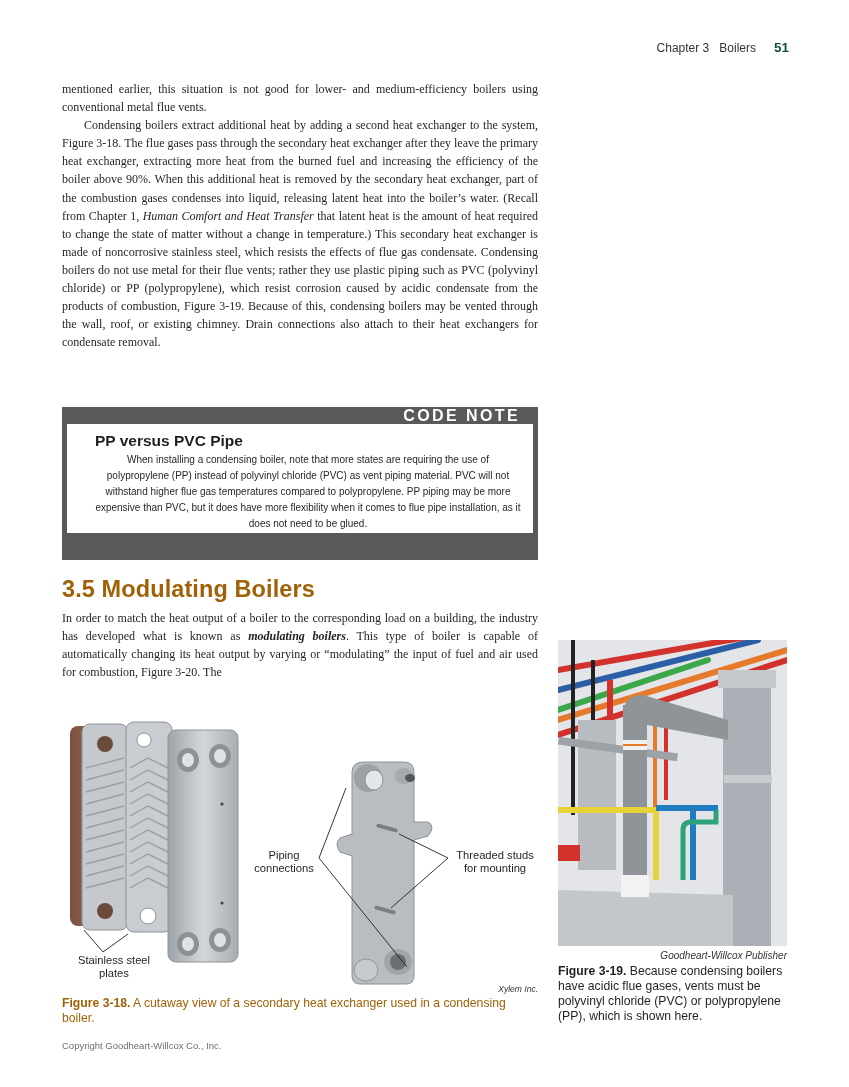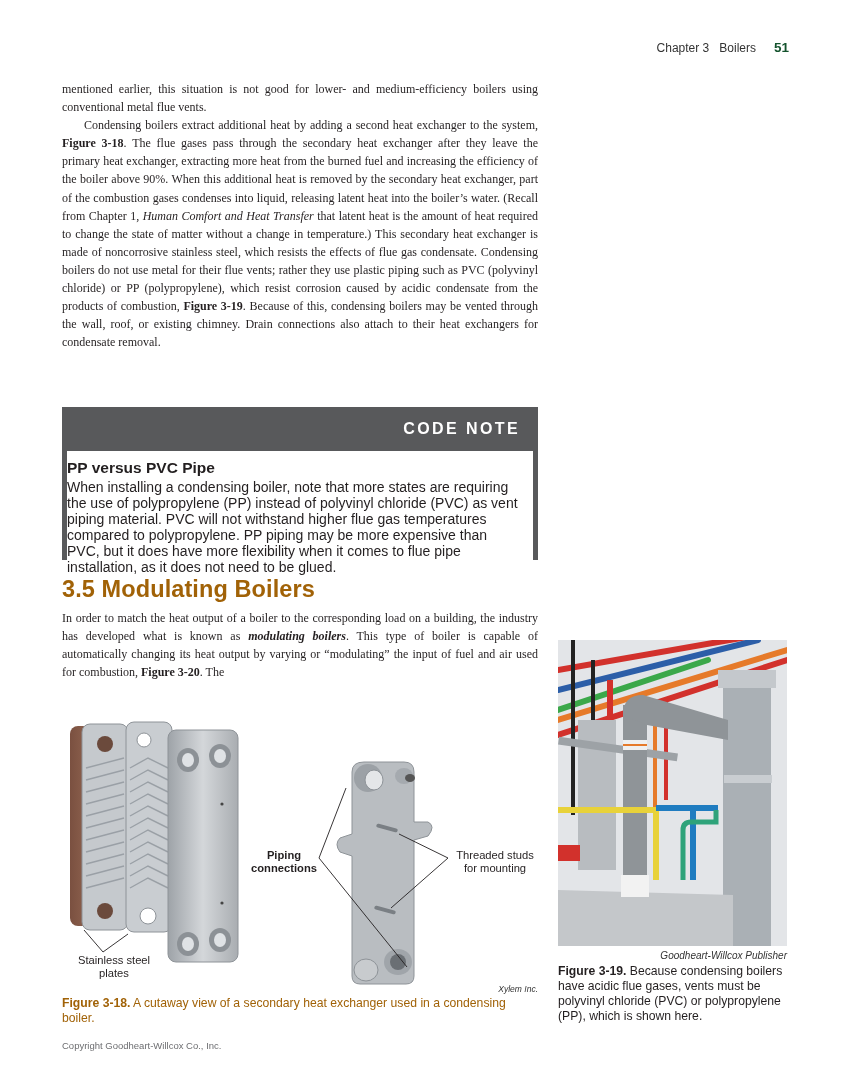--- a/index.html
+++ b/index.html
@@ -5,44 +5,44 @@
   * { box-sizing: border-box; margin: 0; padding: 0; }
   html, body { width: 849px; height: 1087px; background: #ffffff; overflow: hidden; }
   body { position: relative; font-family: "Liberation Serif", "DejaVu Serif", serif; color: #231f20; }
 
   .running-head { position: absolute; top: 40px; right: 60px; font-family: "Liberation Sans", sans-serif; font-size: 12px; color: #333; display: flex; align-items: flex-end; gap: 10px; }
   .running-head .pg { font-weight: bold; font-size: 13.5px; color: #14532d; margin-left: 8px; }
 
   .body-text { position: absolute; left: 62px; width: 476px; font-size: 12px; line-height: 18.1px; text-align: justify; hyphens: manual; }
   .body-text p { margin: 0; }
   .body-text p.indent { text-indent: 22px; }
-  .b { font-weight: bold; }
+  .b { font-weight: normal; }
   .i { font-style: italic; }
   .bi { font-weight: bold; font-style: italic; }
 
   #para-block-1 { top: 80px; }
 
   .code-note { position: absolute; left: 62px; top: 407px; width: 476px; height: 153px; background: #58595b; padding: 0 5px 5px 5px; }
-  .code-note .cn-head { height: 44px; display: flex; align-items: center; justify-content: flex-end; padding-right: 13px; font-family: "Liberation Sans", sans-serif; font-weight: bold; font-size: 16px; letter-spacing: 2.4px; color: #ffffff; }
-  .code-note .cn-body { background: #ffffff; height: 109px; padding: 8px 12px 0 0; font-family: "Liberation Sans", sans-serif; }
+  .code-note .cn-head { height: 17px; display: flex; align-items: center; justify-content: flex-end; padding-right: 13px; font-family: "Liberation Sans", sans-serif; font-weight: bold; font-size: 16px; letter-spacing: 2.4px; color: #ffffff; }
+  .code-note .cn-body { background: #ffffff; height: 109px; padding: 8px 12px 0 28px; font-family: "Liberation Sans", sans-serif; }
   .code-note .cn-title { font-weight: bold; font-size: 15.5px; color: #231f20; line-height: 18px; margin-bottom: 2px; }
-  .code-note .cn-text { font-size: 14px; line-height: 16px; color: #231f20; }
+  .code-note .cn-text { font-size: 10px; line-height: 16px; color: #231f20; text-align: center; }
 
   .section-heading { position: absolute; left: 62px; top: 576px; font-family: "Liberation Sans", sans-serif; font-weight: bold; font-size: 23.5px; color: #a16207; letter-spacing: 0.1px; }
 
   #para-block-2 { top: 609px; }
 
   
   .fig18 { position: absolute; left: 62px; top: 708px; width: 480px; height: 285px; }
   .he-photo { position: absolute; }
   .plates-left { left: 6px; top: 10px; width: 175px; height: 260px; }
   .plate-single { left: 262px; top: 48px; width: 120px; height: 230px; }
   .callout { position: absolute; font-family: "Liberation Sans", sans-serif; font-size: 11.2px; line-height: 13px; color: #231f20; text-align: center; }
   .callout-steel { left: 12px; top: 246px; width: 80px; }
-  .callout-piping { left: 182px; top: 141px; width: 80px; font-weight: bold; }
+  .callout-piping { left: 182px; top: 141px; width: 80px; }
   .callout-studs { left: 388px; top: 141px; width: 90px; }
   .credit-xylem { position: absolute; right: 4px; top: 276px; font-family: "Liberation Sans", sans-serif; font-style: italic; font-size: 8.5px; color: #333; }
   .leader-svg { position: absolute; left: 0; top: 0; width: 480px; height: 285px; pointer-events: none; }
 
   .caption18 { position: absolute; left: 62px; top: 996px; width: 450px; font-family: "Liberation Sans", sans-serif; font-size: 12.2px; line-height: 15px; color: #a16207; }
   .caption18 .fig-label, .caption19 .fig-label { font-weight: bold; }
 
   
   .fig19-photo { position: absolute; left: 558px; top: 640px; width: 229px; height: 306px; overflow: hidden; background: #e6e8ea; }
   .credit-gw { position: absolute; left: 558px; top: 950px; width: 229px; text-align: right; font-family: "Liberation Sans", sans-serif; font-style: italic; font-size: 10px; color: #333; }

